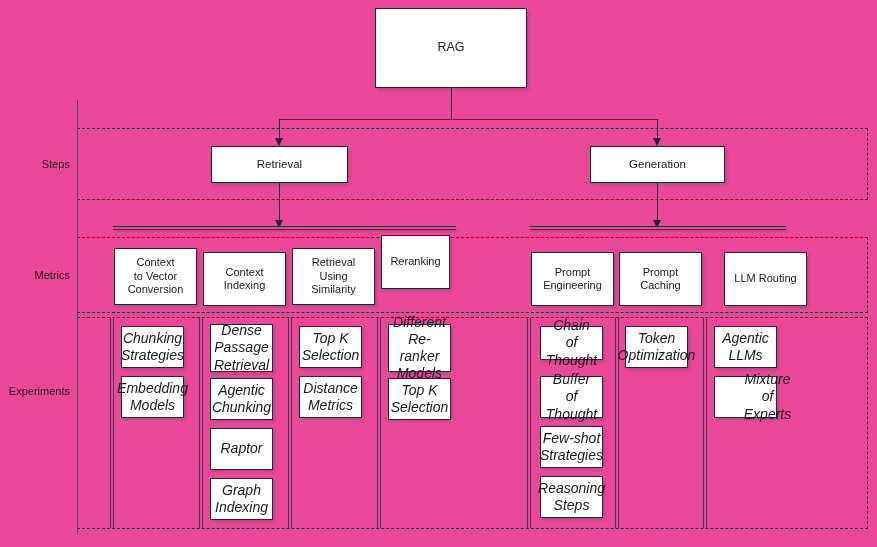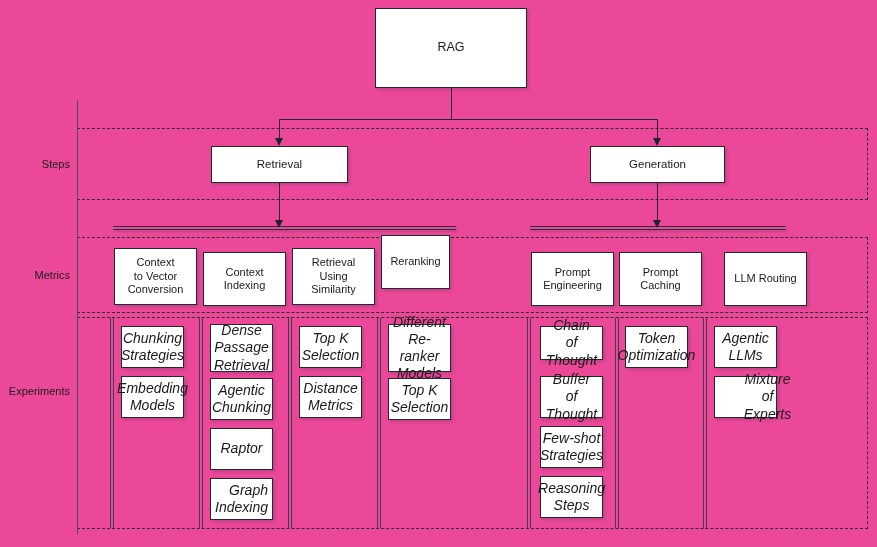--- a/index.html
+++ b/index.html
@@ -189,21 +189,21 @@
 Passage
 Retrieval</span>
   </div>
   <div class="node experiment" style="left:210px; top:378px; width:63px; height:42px;">
     <span>Agentic
 Chunking</span>
   </div>
   <div class="node experiment" style="left:210px; top:428px; width:63px; height:42px;">
     <span>Raptor</span>
   </div>
-  <div class="node experiment" style="left:210px; top:478px; width:63px; height:42px;text-align:right;">
+  <div class="node experiment" style="left:210px; top:478px; width:63px; height:42px;">
     <span>Graph
 Indexing</span>
   </div>
 
   <div class="node experiment" style="left:299px; top:326px; width:63px; height:42px;">
     <span>Top K
 Selection</span>
   </div>
   <div class="node experiment" style="left:299px; top:376px; width:63px; height:42px;">
     <span>Distance

